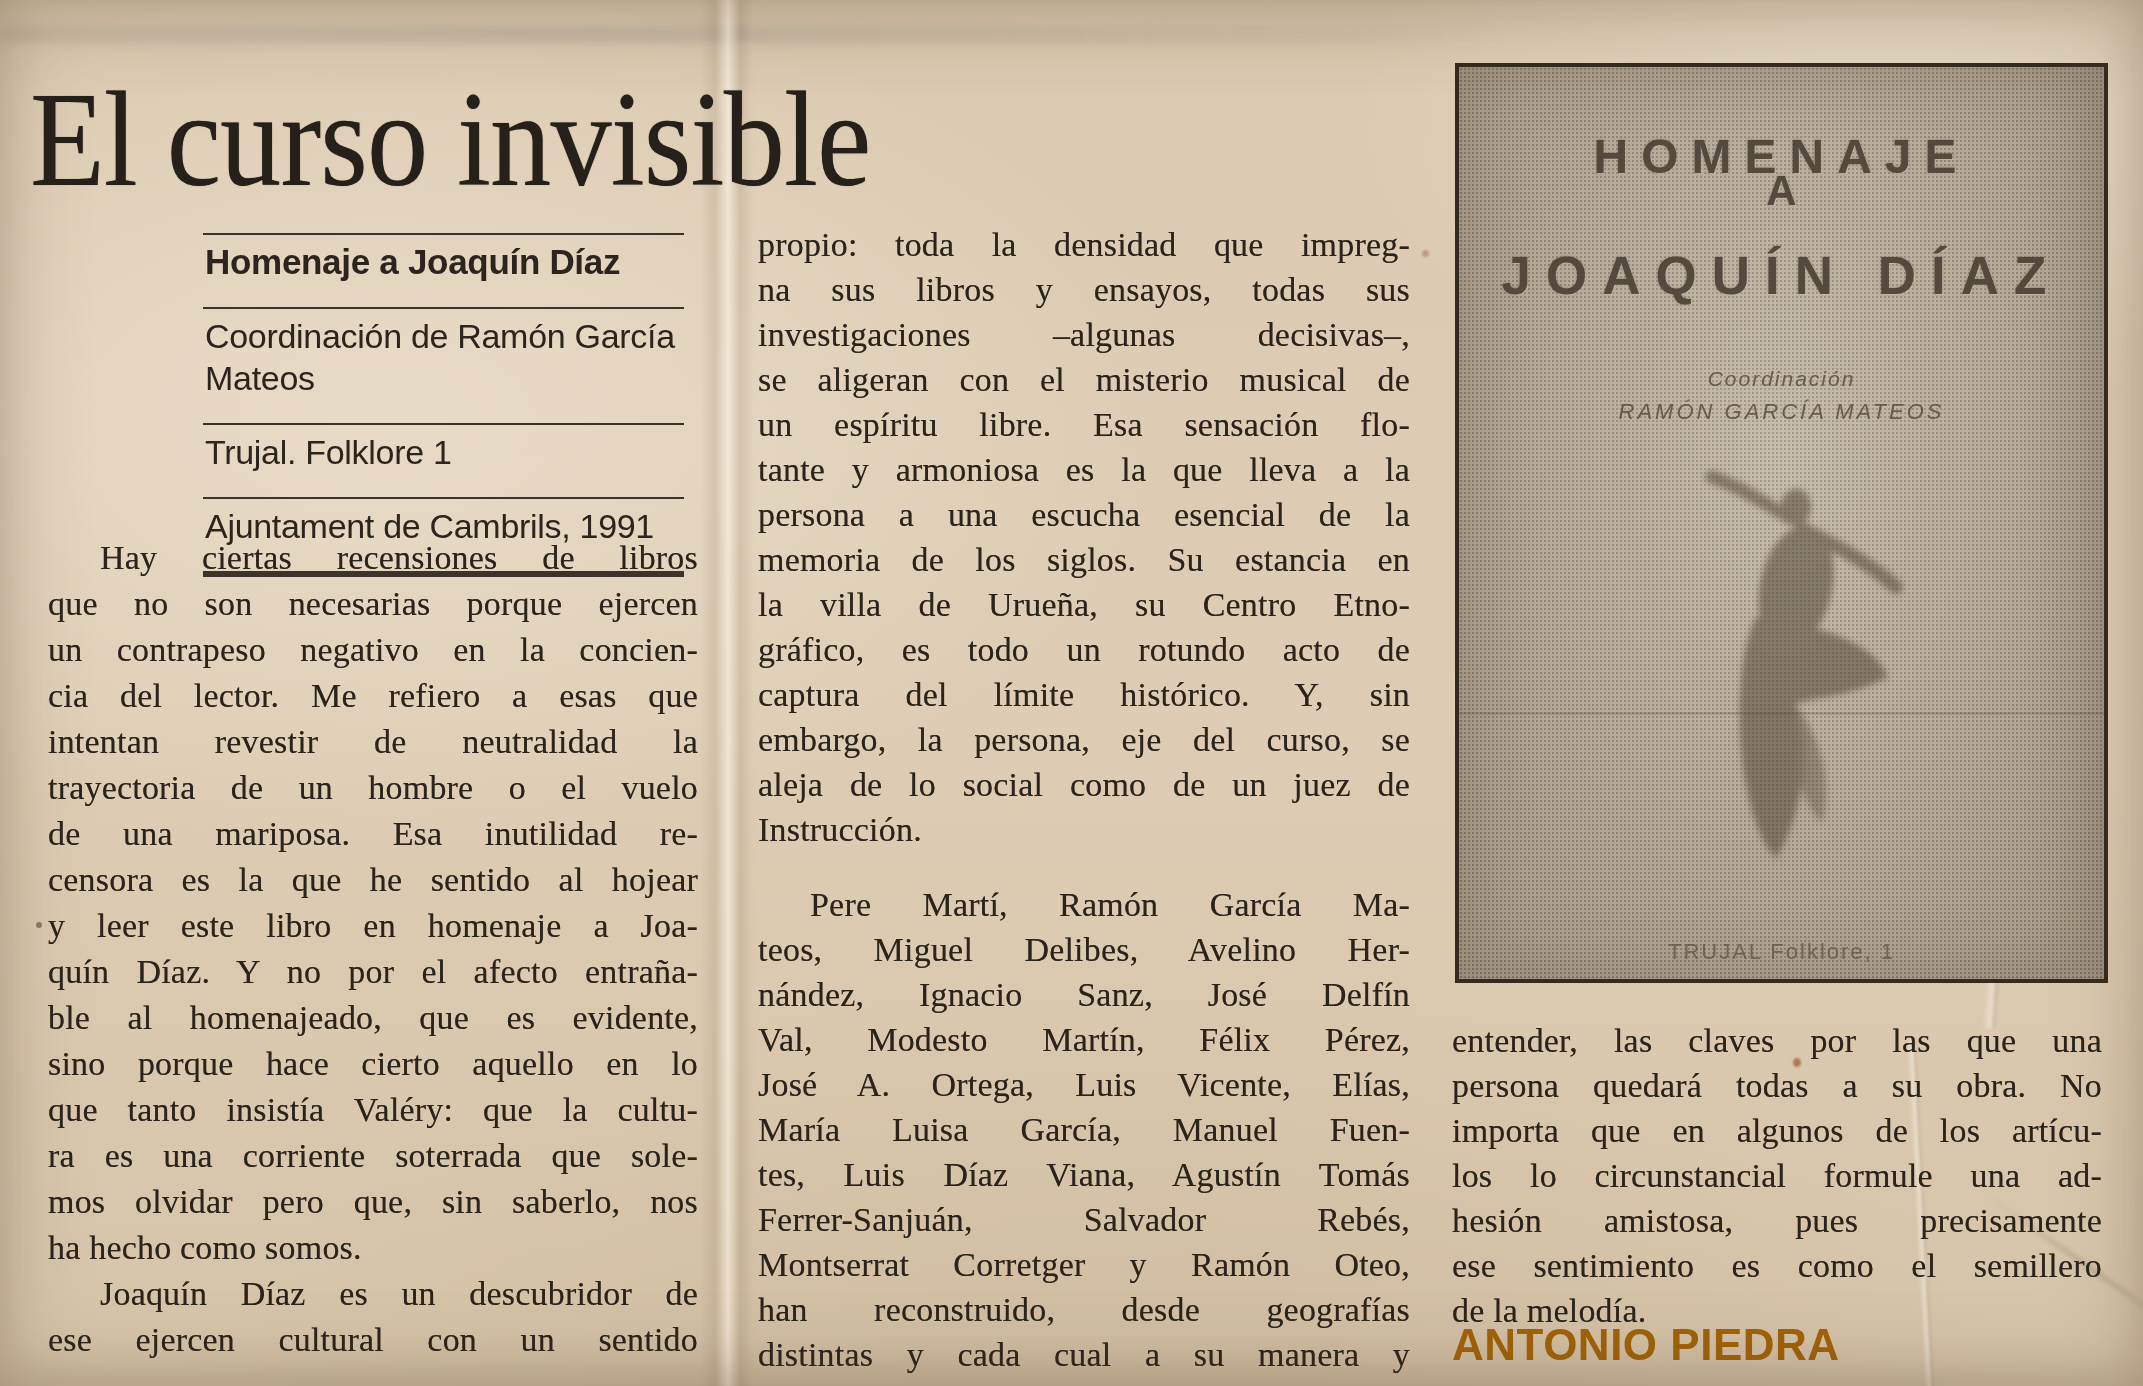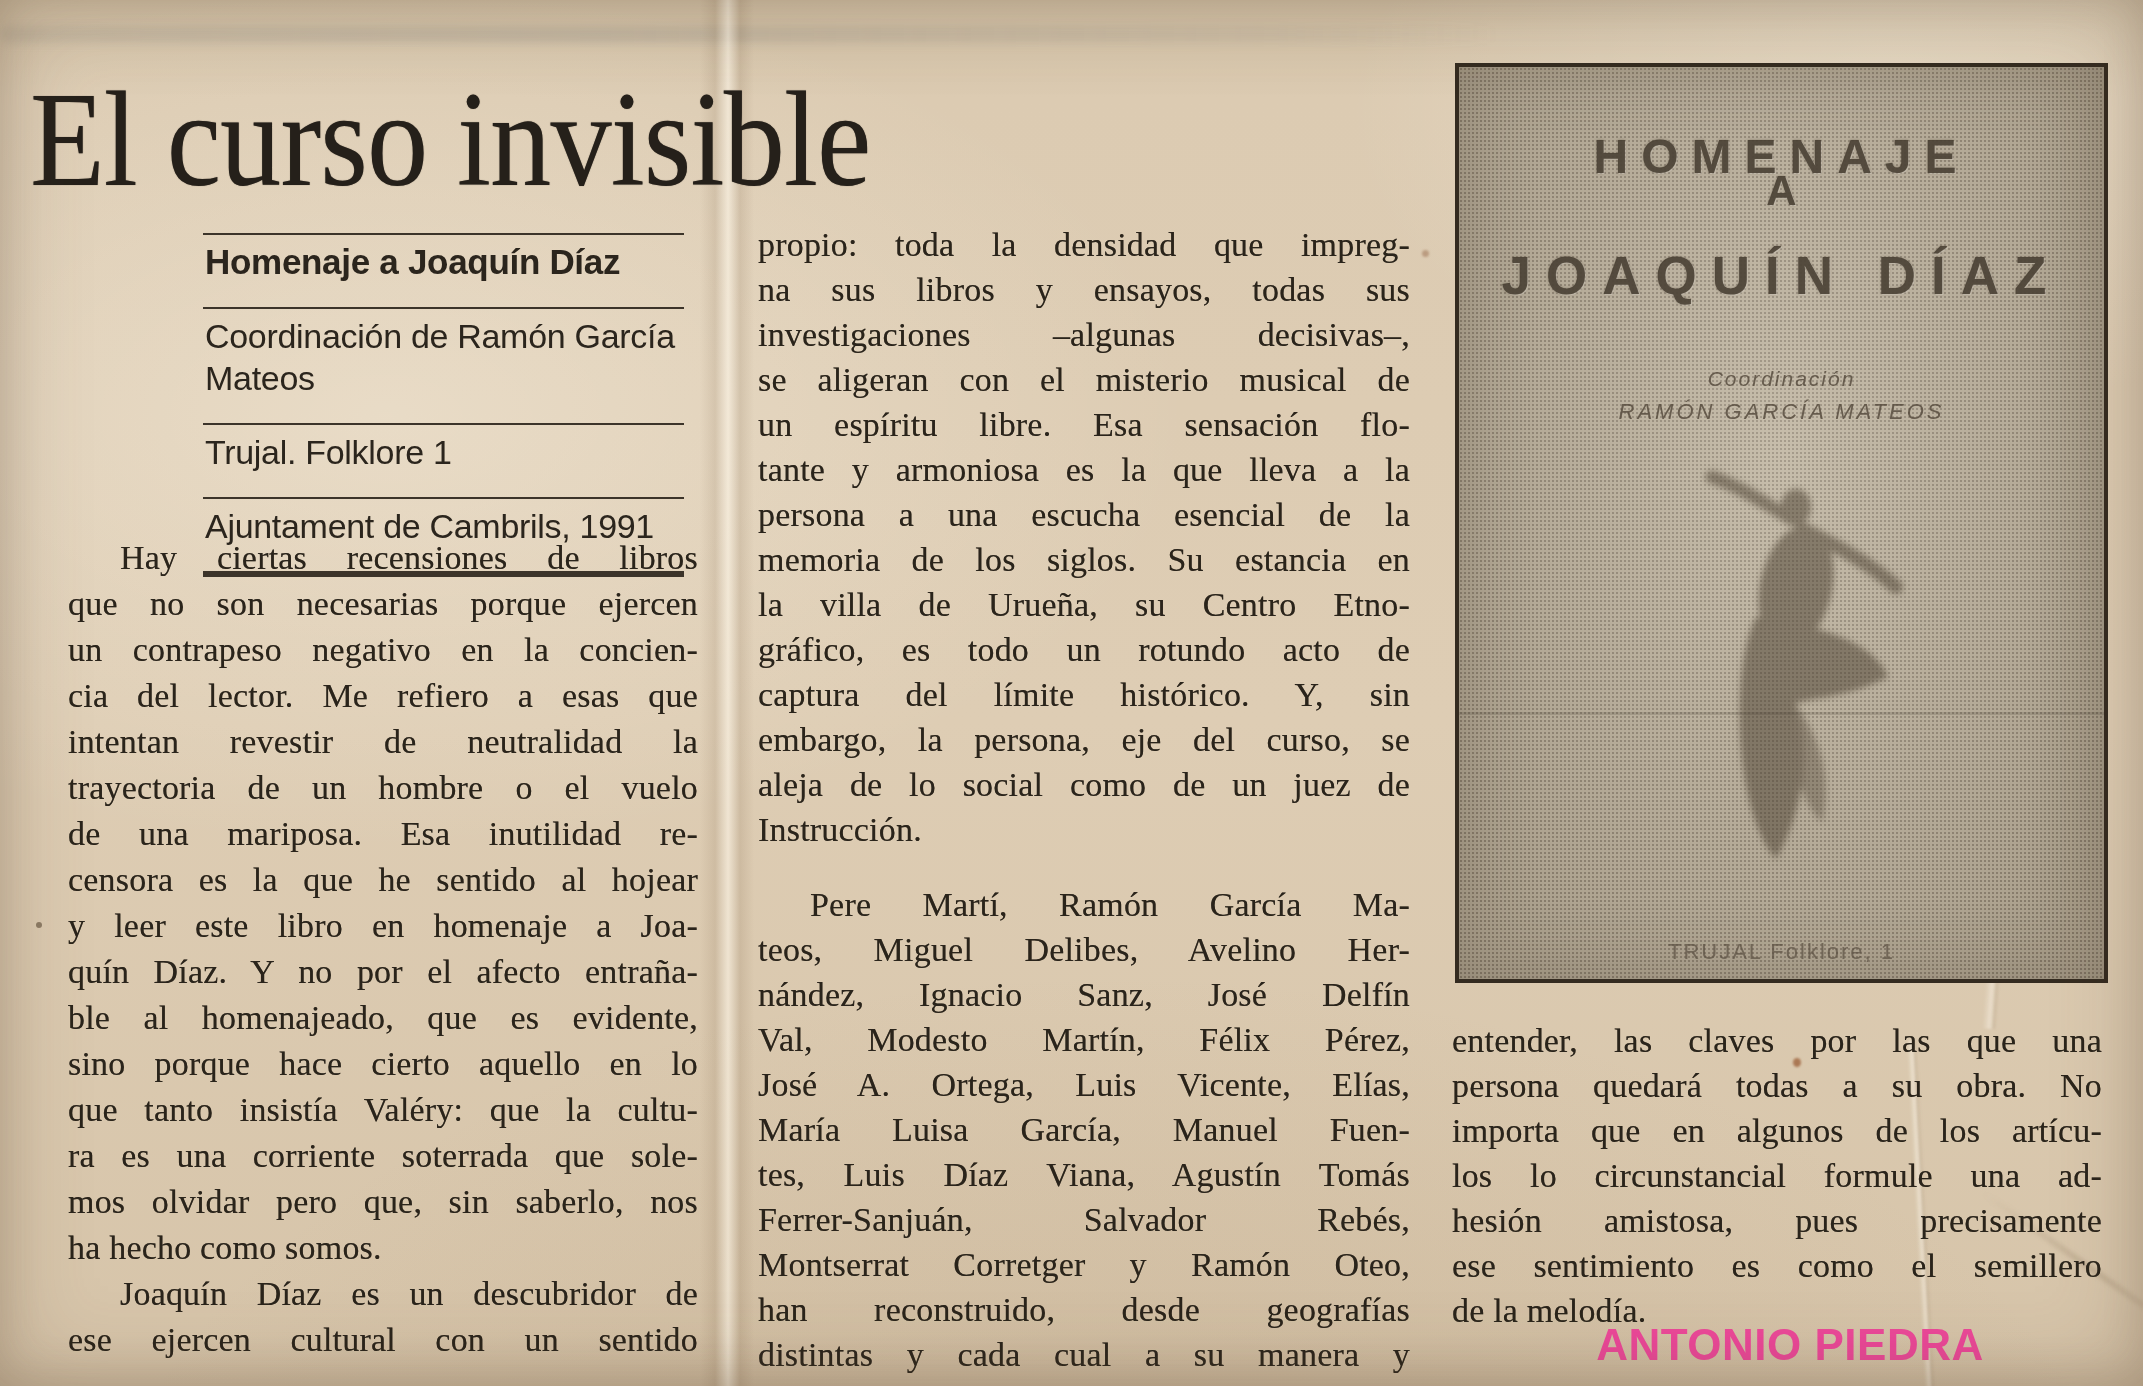--- a/index.html
+++ b/index.html
@@ -40,29 +40,29 @@
   .rule{height:2px;background:#3c342a;}
   .rule.thick{height:6px;}
   .infobox .row{padding:6px 2px 24px 2px;font-size:34px;line-height:42px;letter-spacing:-.3px;}
   .infobox .row.title{font-weight:bold;font-size:35px;}
 
   
   .col{position:absolute;color:#2a241b;font-size:34px;letter-spacing:.2px;text-shadow:0 0 .6px rgba(42,34,25,.55);}
   #col1{left:48px;top:535px;width:650px;}
   #col2{left:758px;top:222px;width:652px;}
   #col3{left:1452px;top:1018px;width:650px;}
-  #col1 .line{line-height:46px;margin-left:20px;}
+  #col1 .line{line-height:46px;}
   #col2 .line,#col3 .line{line-height:45px;}
   .line{text-align:justify;text-align-last:justify;}
   .line.end-line{text-align-last:left;}
   .line.indent{text-indent:52px;}
   #col2 .para + .para{margin-top:30px;}
 
-  .byline{position:absolute;left:1452px;top:1320px;width:676px;text-align:center;
-    font-family:"Liberation Sans",sans-serif;font-weight:bold;font-size:44px;letter-spacing:.5px;color:#ec4899;}
+  .byline{position:absolute;left:1452px;top:1320px;width:676px;text-align:left;
+    font-family:"Liberation Sans",sans-serif;font-weight:bold;font-size:44px;letter-spacing:.5px;color:#a16207;}
 
   
   .cover{position:absolute;left:1455px;top:63px;width:645px;height:912px;border:4px solid #342b20;
     background-color:#b7ac98;
     background-image:
       radial-gradient(ellipse at 50% 42%, rgba(255,251,240,.22), rgba(55,45,32,.10) 88%),
       radial-gradient(rgba(58,48,36,.34) 1px, transparent 1.35px);
     background-size:100% 100%, 4px 4px;
     box-shadow:inset 0 0 70px rgba(70,58,42,.25);}
   .cover-inner{position:absolute;inset:0;}

